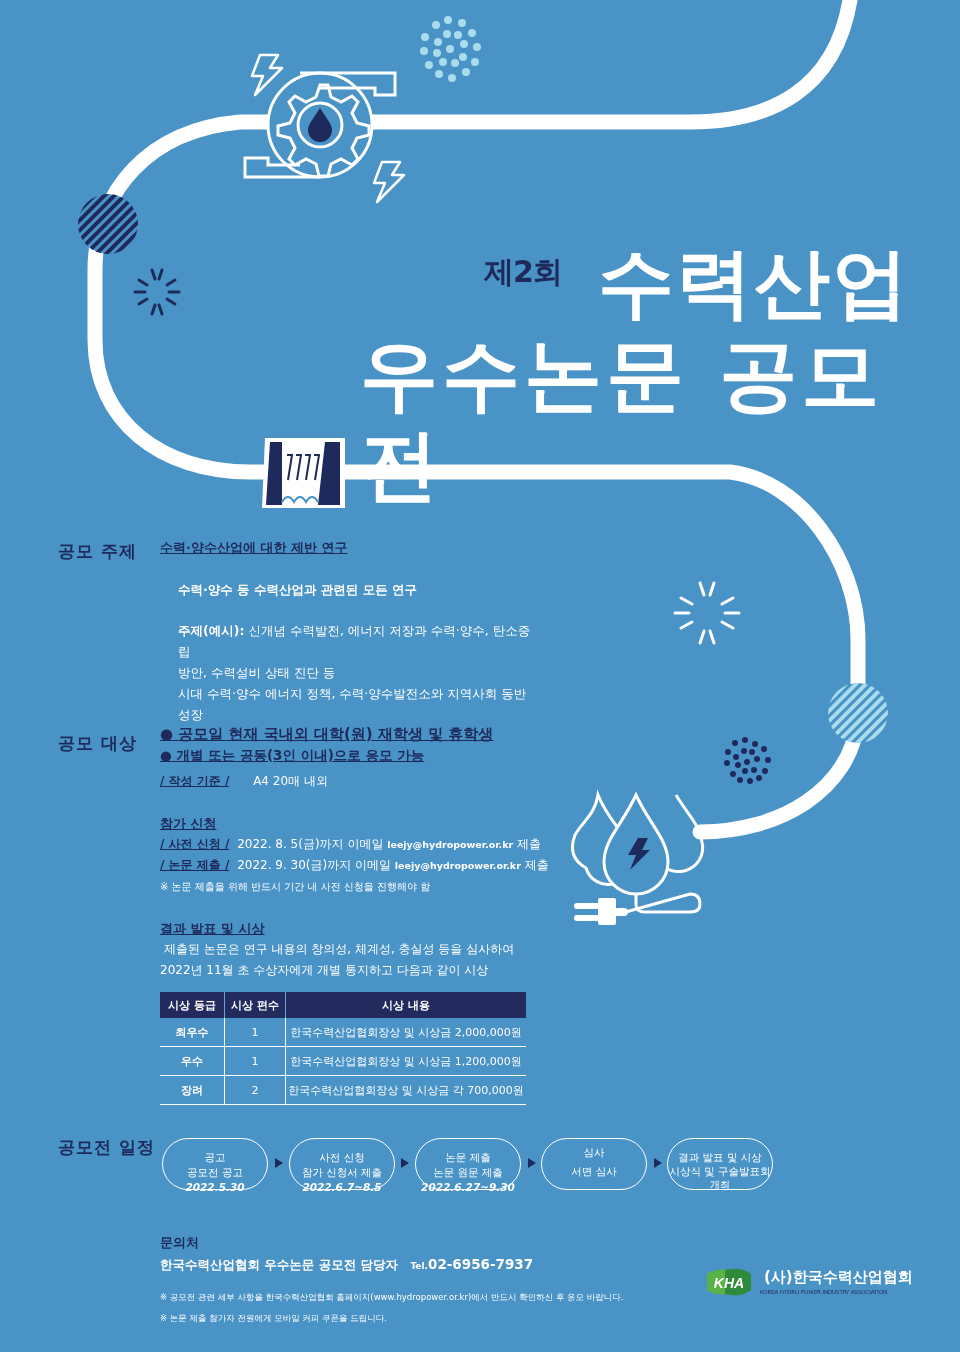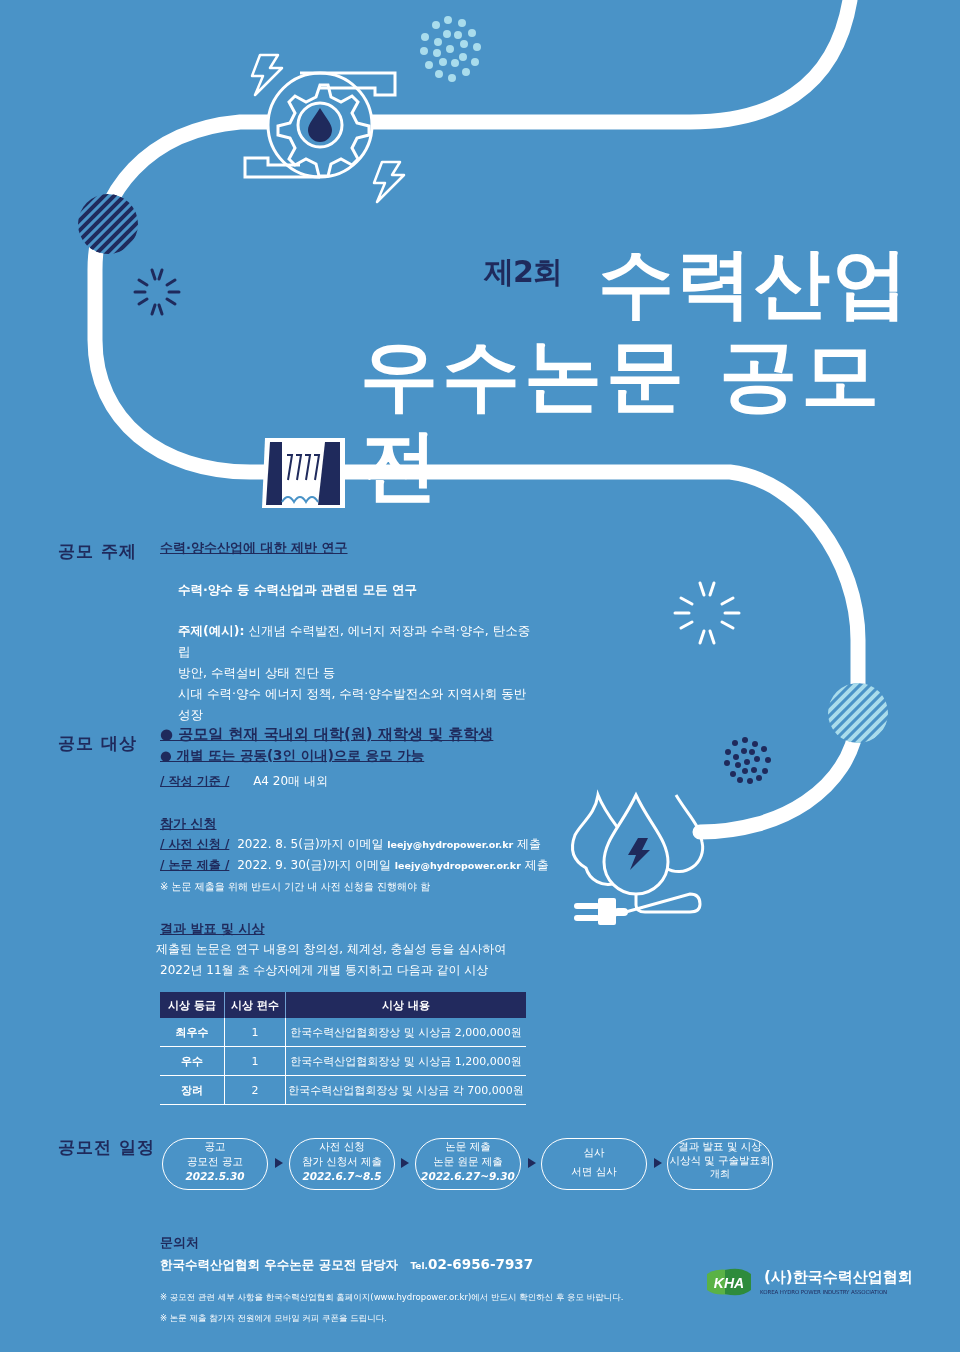--- a/index.html
+++ b/index.html
@@ -11,21 +11,21 @@
   .sec-label{position:absolute;left:58px;font-size:17px;font-weight:900;color:#1f2a5c;letter-spacing:1px;}
   .dark{color:#1f2a5c;text-decoration:underline;}
   .t-bold{font-weight:bold;}
   .txt{position:absolute;font-size:12.5px;line-height:21px;}
   table.awards{position:absolute;left:160px;top:992px;width:366px;border-collapse:collapse;font-size:11px;}
   table.awards th{background:#222a5e;color:#fff;height:24px;font-weight:bold;border-right:1px solid #6f9fd0;}
   table.awards th:last-child{border-right:none;}
   table.awards td{height:26px;text-align:center;color:#fff;border-bottom:1.5px solid #fff;border-right:1px solid #fff;}
   table.awards td:last-child{border-right:none;}
   table.awards td.grade{font-weight:bold;}
-  .step{position:absolute;top:1138px;width:106px;height:52px;border:1.5px solid #fff;border-radius:28px;text-align:center;font-size:10.5px;line-height:15px;box-sizing:border-box;padding-top:0;}
+  .step{position:absolute;top:1138px;width:106px;height:52px;border:1.5px solid #fff;border-radius:28px;text-align:center;font-size:10.5px;line-height:15px;box-sizing:border-box;padding-top:11px;}
   .step .date{font-weight:bold;font-style:italic;}
   .arrow{position:absolute;top:1158px;width:0;height:0;border-top:5px solid transparent;border-bottom:5px solid transparent;border-left:8px solid #1f2a5c;}
   .contact-title{position:absolute;left:160px;top:1234px;font-size:13px;font-weight:bold;color:#1f2a5c;}
   .contact-main{position:absolute;left:160px;top:1256px;font-size:12.5px;font-weight:bold;}
   .contact-main .tel{font-size:13.5px;margin-left:8px;}
   .contact-main .tel small{font-size:9px;}
   .note{position:absolute;left:160px;font-size:8.5px;margin-top:12px;}
   .logo{position:absolute;left:705px;top:1268px;}
   .logo-badge{position:absolute;left:0;top:0;width:48px;height:28px;}
   .logo-name{position:absolute;left:59px;top:0;font-size:15px;font-weight:bold;white-space:nowrap;color:#fff;}
@@ -220,21 +220,21 @@
   <span class="dark t-bold">/ 사전 신청 /</span>
   <span style="margin-left:4px;">2022. 8. 5(금)까지 이메일 </span><span style="font-size:9.5px;font-weight:bold;">leejy@hydropower.or.kr</span><span> 제출</span>
 </div>
 <div class="txt" style="left:160px;top:855px;font-size:12px;white-space:nowrap;">
   <span class="dark t-bold">/ 논문 제출 /</span>
   <span style="margin-left:4px;">2022. 9. 30(금)까지 이메일 </span><span style="font-size:9.5px;font-weight:bold;">leejy@hydropower.or.kr</span><span> 제출</span>
 </div>
 <div class="txt" style="left:160px;top:876px;font-size:10px;">※ 논문 제출을 위해 반드시 기간 내 사전 신청을 진행해야 함</div>
 
 <div class="txt dark t-bold" style="left:160px;top:918px;font-size:13px;">결과 발표 및 시상</div>
-<div class="txt" style="left:156px;top:939px;font-size:12px;">제출된 논문은 연구 내용의 창의성, 체계성, 충실성 등을 심사하여</div>
+<div class="txt" style="left:164px;top:939px;font-size:12px;">제출된 논문은 연구 내용의 창의성, 체계성, 충실성 등을 심사하여</div>
 <div class="txt" style="left:160px;top:960px;font-size:12px;">2022년 11월 초 수상자에게 개별 통지하고 다음과 같이 시상</div>
 
 <table class="awards">
   <thead>
     <tr>
       <th style="width:62px;">시상 등급</th>
       <th style="width:58px;">시상 편수</th>
       <th>시상 내용</th>
     </tr>
   </thead>

